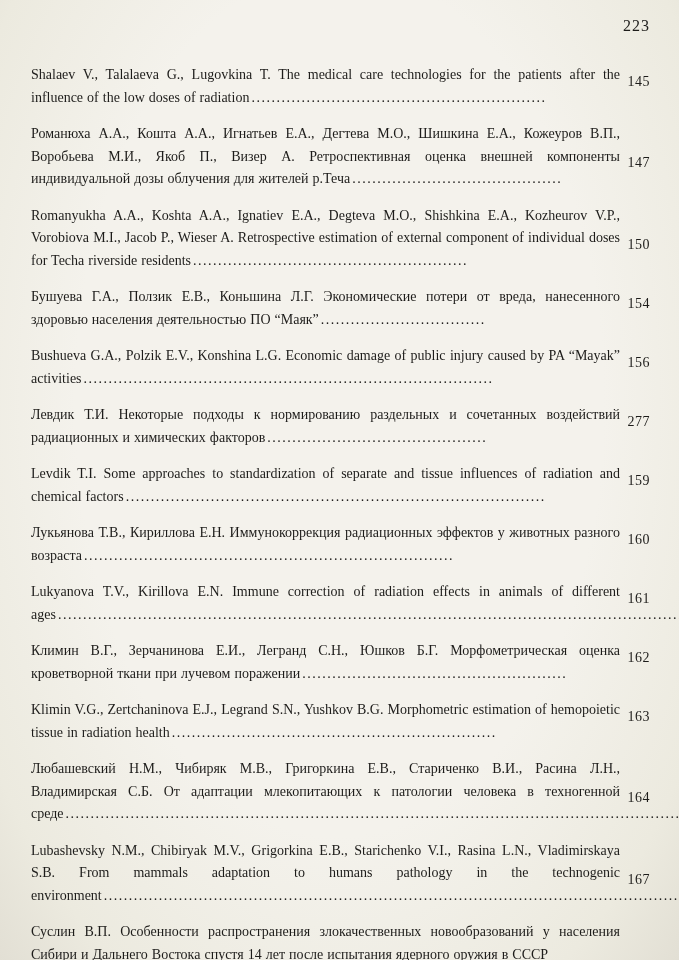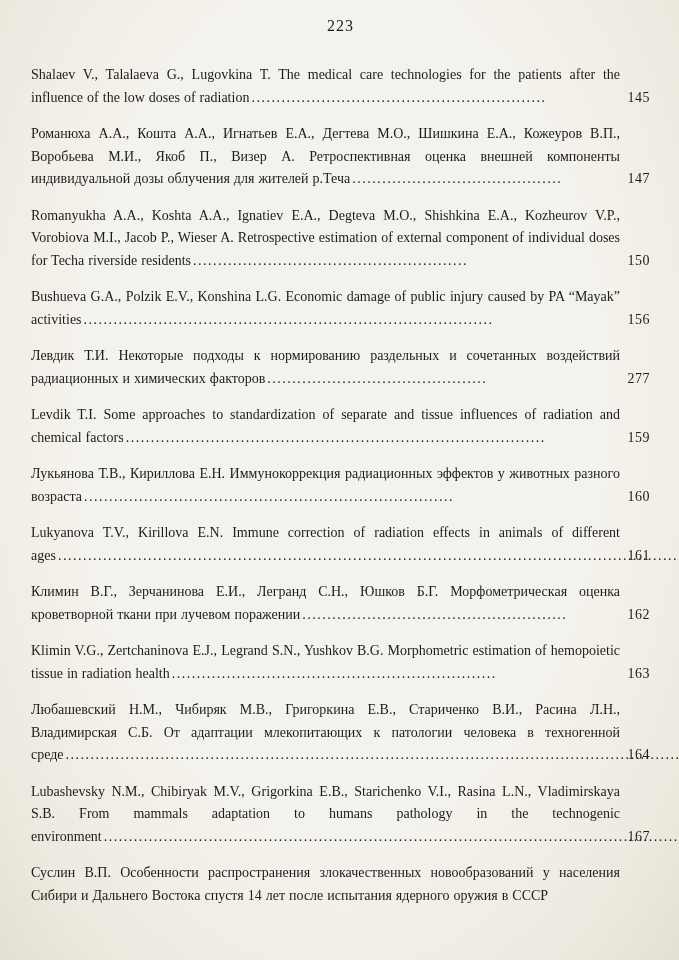--- a/index.html
+++ b/index.html
@@ -13,21 +13,21 @@
   .page {
     position: relative;
     width: 679px;
     height: 960px;
     box-sizing: border-box;
     padding: 14px 29px 20px 31px;
     color: #1d1c1a;
     background: radial-gradient(ellipse at 50% 42%, #f4f2ec 55%, #eceadf 85%, #e2dfd4 100%);
   }
   .pageno {
-    text-align: center;
+    text-align: right;
     font-size: 16px;
     letter-spacing: 1px;
     line-height: 20px;
     margin: 2px 0 28px 0;
   }
   .entry {
     position: relative;
     text-align: justify;
     font-size: 14px;
     line-height: 22.5px;
@@ -37,37 +37,38 @@
   }
   .entry:last-child { margin-bottom: 0; }
   .dots {
     letter-spacing: 1.5px;
     padding-left: 2px;
     white-space: normal;
   }
   .num {
     position: absolute;
     right: 0;
-    bottom: 0;
+    bottom: 16px;
     line-height: 22.5px;
     letter-spacing: 0.5px;
   }
 </style>
 </head>
 <body>
 
 <div class="page">
   <div class="pageno">223</div>
   <div class="entries">
   <p class="entry"><span>Shalaev V., Talalaeva G., Lugovkina T. The medical care technologies for the patients after the influence of the low doses of radiation</span><span class="dots">...........................................................</span><span class="num">145</span></p>
 
   <p class="entry"><span>Романюха А.А., Кошта А.А., Игнатьев Е.А., Дегтева М.О., Шишкина Е.А., Кожеуров В.П., Воробьева М.И., Якоб П., Визер А. Ретроспективная оценка внешней компоненты индивидуальной дозы облучения для жителей р.Теча</span><span class="dots">..........................................</span><span class="num">147</span></p>
 
   <p class="entry"><span>Romanyukha A.A., Koshta A.A., Ignatiev E.A., Degteva M.O., Shishkina E.A., Kozheurov V.P., Vorobiova M.I., Jacob P., Wieser A. Retrospective estimation of external component of individual doses for Techa riverside residents</span><span class="dots">.......................................................</span><span class="num">150</span></p>
 
+  <p class="entry"><span>Бушуева Г.А., Ползик Е.В., Коньшина Л.Г. Экономические потери от вреда, нанесенного здоровью населения деятельностью ПО “Маяк”</span><span class="dots">.................................</span><span class="num">154</span></p>
 
   <p class="entry"><span>Bushueva G.A., Polzik E.V., Konshina L.G. Economic damage of public injury caused by PA “Mayak” activities</span><span class="dots">..................................................................................</span><span class="num">156</span></p>
 
   <p class="entry"><span>Левдик Т.И. Некоторые подходы к нормированию раздельных и сочетанных воздействий радиационных и химических факторов</span><span class="dots">............................................</span><span class="num">277</span></p>
 
   <p class="entry"><span>Levdik T.I. Some approaches to standardization of separate and tissue influences of radiation and chemical factors</span><span class="dots">....................................................................................</span><span class="num">159</span></p>
 
   <p class="entry"><span>Лукьянова Т.В., Кириллова Е.Н. Иммунокоррекция радиационных эффектов у животных разного возраста</span><span class="dots">..........................................................................</span><span class="num">160</span></p>
 
   <p class="entry"><span>Lukyanova T.V., Kirillova E.N. Immune correction of radiation effects in animals of different ages</span><span class="dots">................................................................................................................................................................................................................................................................................................................................................................................................................</span><span class="num">161</span></p>

